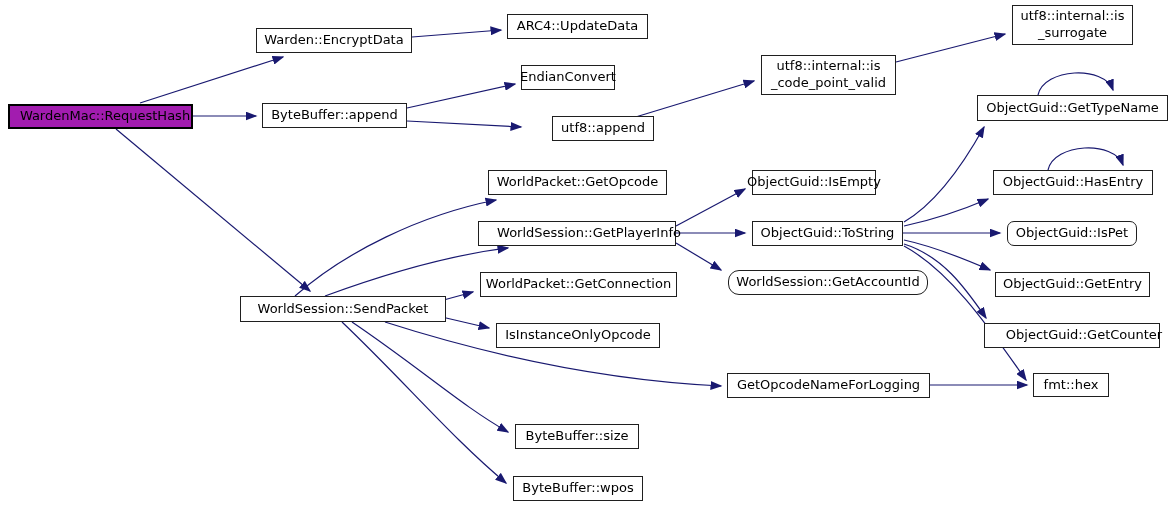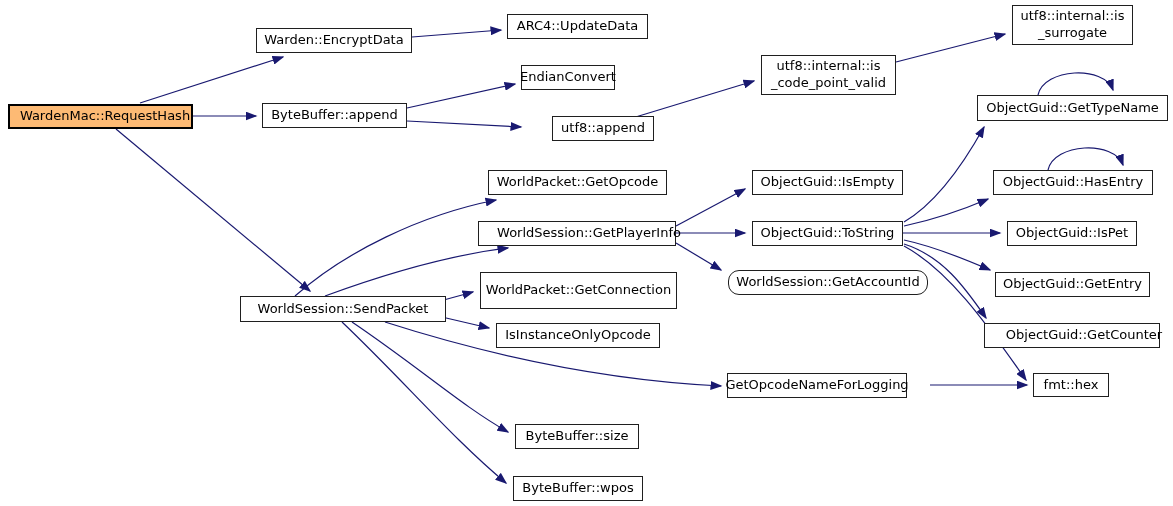--- a/index.html
+++ b/index.html
@@ -24,21 +24,21 @@
     align-items:center;
     justify-content:center;
     font-size:13px;
     line-height:1.28;
     color:#000000;
     white-space:nowrap;
     text-align:center;
     cursor:pointer;
   }
   .node.highlight {
-    background:#fdba74;
+    background:#a21caf;
     border-width:2px;
     border-color:#000000;
     padding-left:9px;
   }
   .edge {
     fill:none;
     stroke-width:1.2px;
   }
 </style>
 </head>
@@ -110,51 +110,51 @@
       </div>
       <div class="node" style="left: 977px; top: 95px; width: 191px; height: 26px;">
         <span>ObjectGuid::GetTypeName</span>
       </div>
       <div class="node" style="left: 488px; top: 170px; width: 179px; height: 25px;">
         <span>WorldPacket::GetOpcode</span>
       </div>
       <div class="node" style="left: 478px; top: 221px; width: 198px; height: 25px; padding-left: 24px;">
         <span>WorldSession::GetPlayerInfo</span>
       </div>
-      <div class="node" style="left: 752px; top: 170px; width: 151px; height: 25px;">
+      <div class="node" style="left: 752px; top: 170px; width: 124px; height: 25px;">
         <span>ObjectGuid::IsEmpty</span>
       </div>
       <div class="node" style="left: 752px; top: 221px; width: 151px; height: 25px;">
         <span>ObjectGuid::ToString</span>
       </div>
       <div class="node" style="left: 993px; top: 170px; width: 160px; height: 25px;">
         <span>ObjectGuid::HasEntry</span>
       </div>
-      <div class="node" style="left: 1007px; top: 221px; width: 130px; height: 25px;">
+      <div class="node" style="left: 1007px; top: 221px; width: 130px; height: 25px; border-radius: 7px;">
         <span>ObjectGuid::IsPet</span>
       </div>
       <div class="node" style="left: 995px; top: 272px; width: 155px; height: 25px;">
         <span>ObjectGuid::GetEntry</span>
       </div>
       <div class="node" style="left: 984px; top: 323px; width: 176px; height: 25px; padding-left: 24px;">
         <span>ObjectGuid::GetCounter</span>
       </div>
       <div class="node" style="left: 240px; top: 296px; width: 206px; height: 26px;">
         <span>WorldSession::SendPacket</span>
       </div>
-      <div class="node" style="left: 480px; top: 272px; width: 197px; height: 37px;">
+      <div class="node" style="left: 480px; top: 272px; width: 197px; height: 25px;">
         <span>WorldPacket::GetConnection</span>
       </div>
       <div class="node" style="left: 728px; top: 270px; width: 200px; height: 25px; border-radius: 11px;">
         <span>WorldSession::GetAccountId</span>
       </div>
       <div class="node" style="left: 496px; top: 323px; width: 164px; height: 25px;">
         <span>IsInstanceOnlyOpcode</span>
       </div>
-      <div class="node" style="left: 727px; top: 373px; width: 180px; height: 25px;">
+      <div class="node" style="left: 727px; top: 373px; width: 203px; height: 25px;">
         <span>GetOpcodeNameForLogging</span>
       </div>
       <div class="node" style="left: 1033px; top: 373px; width: 76px; height: 24px;">
         <span>fmt::hex</span>
       </div>
       <div class="node" style="left: 515px; top: 424px; width: 124px; height: 25px;">
         <span>ByteBuffer::size</span>
       </div>
       <div class="node" style="left: 513px; top: 476px; width: 130px; height: 25px;">
         <span>ByteBuffer::wpos</span>

